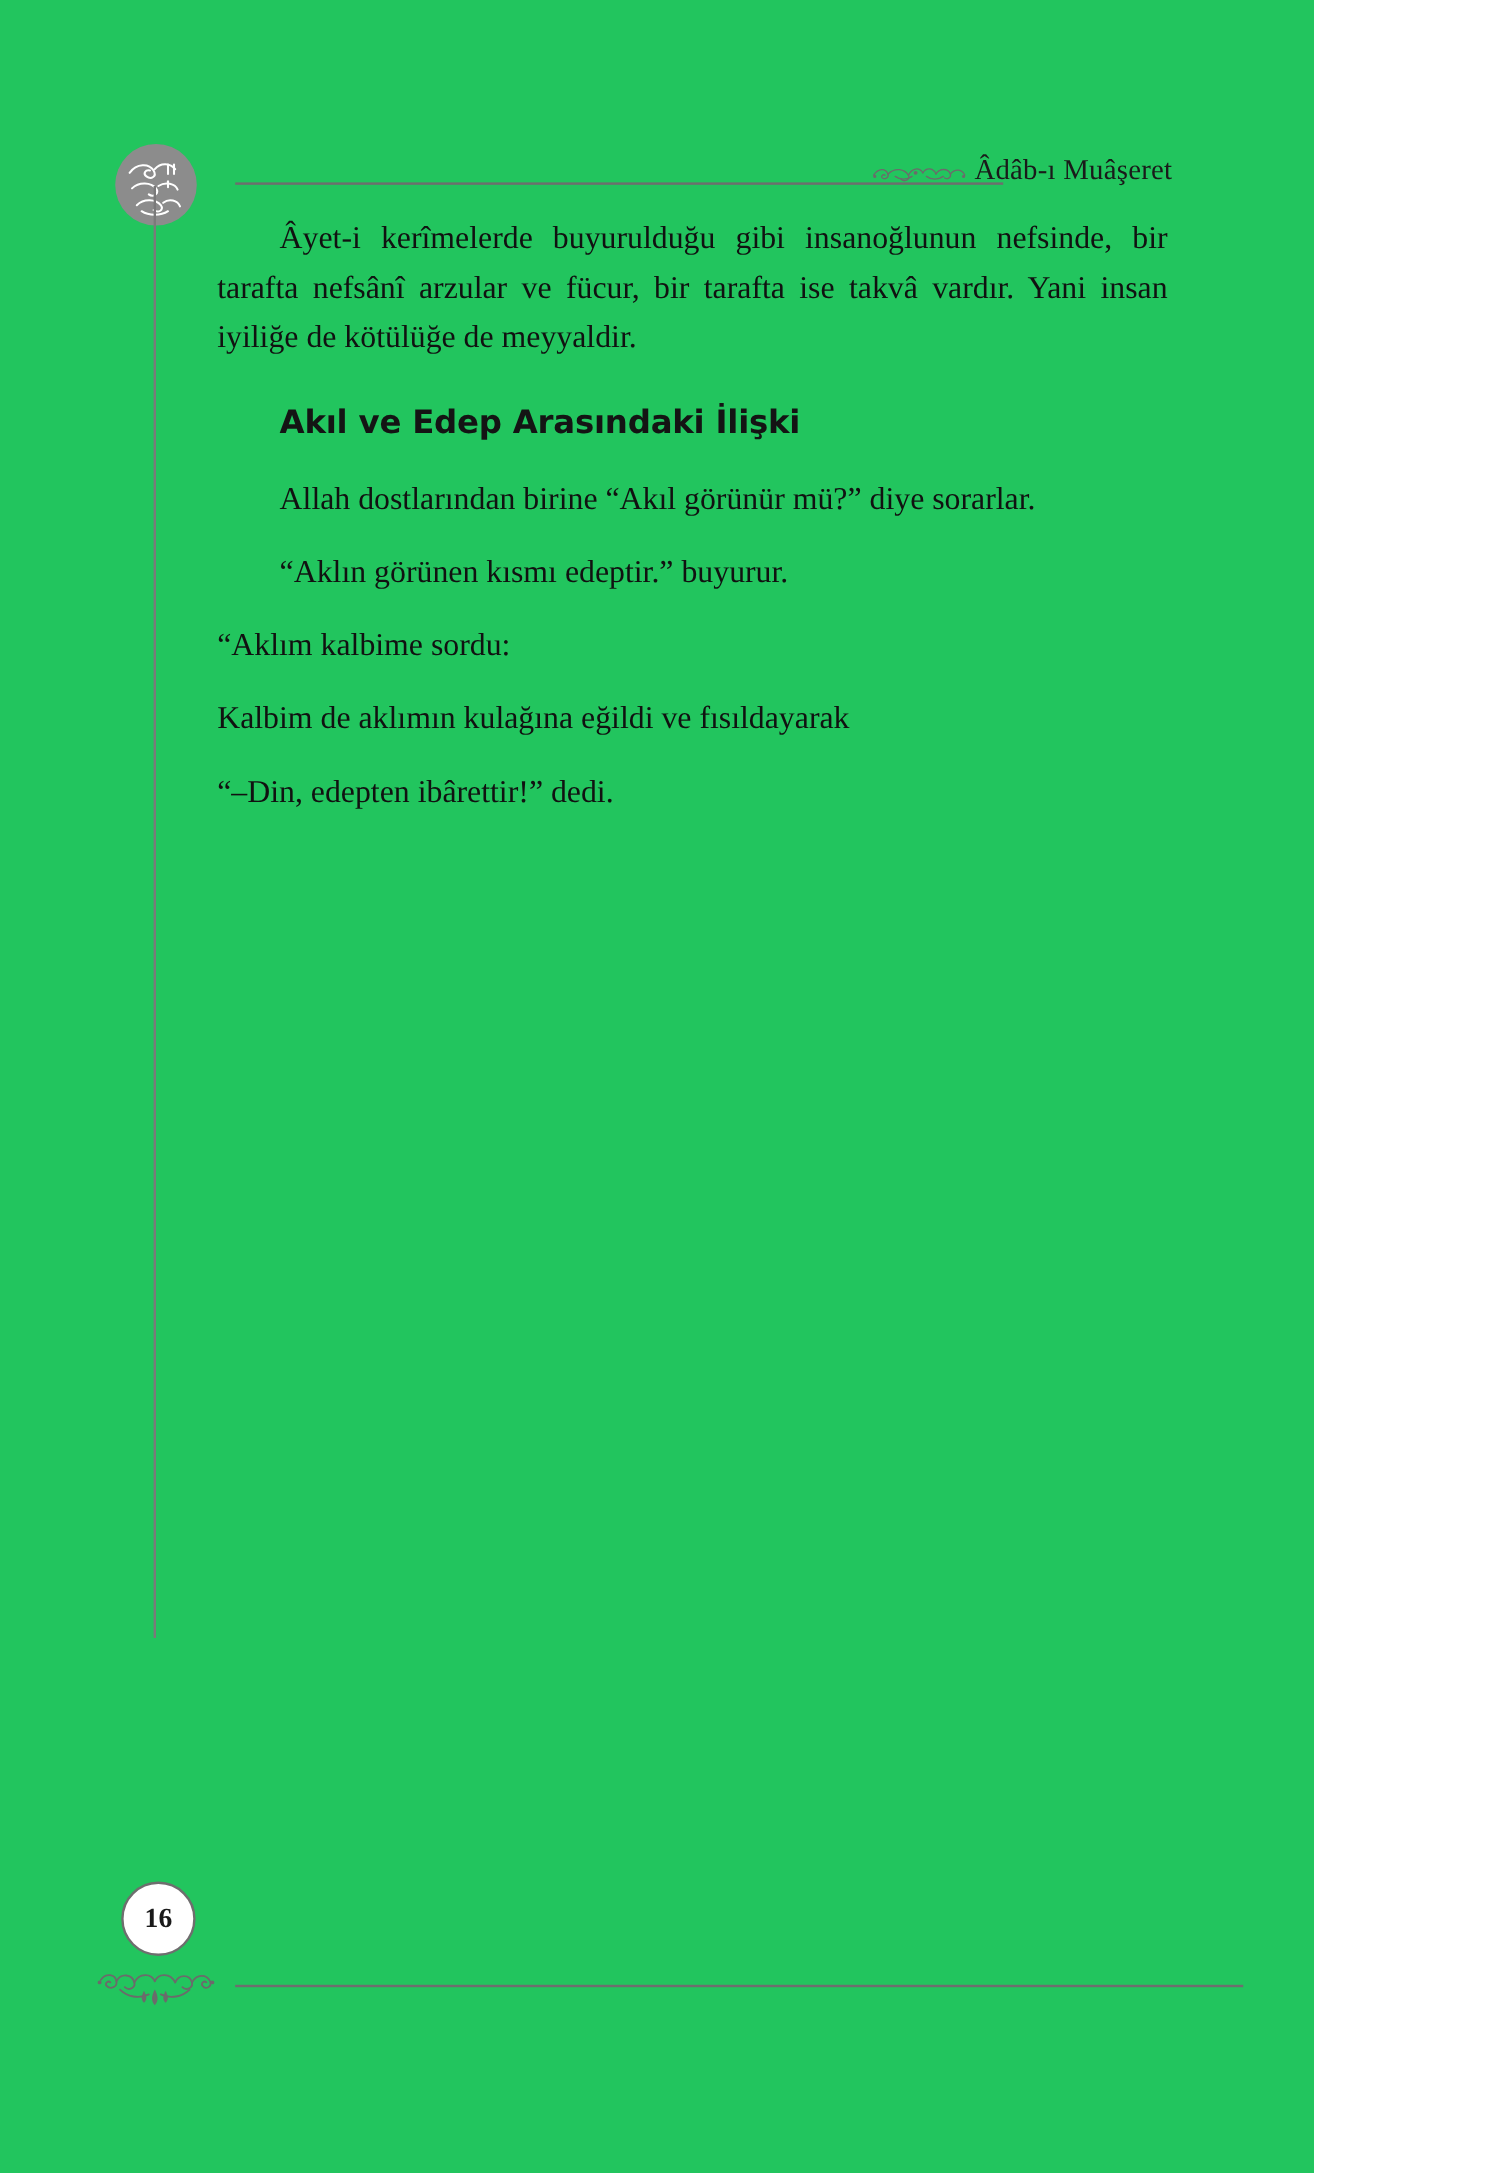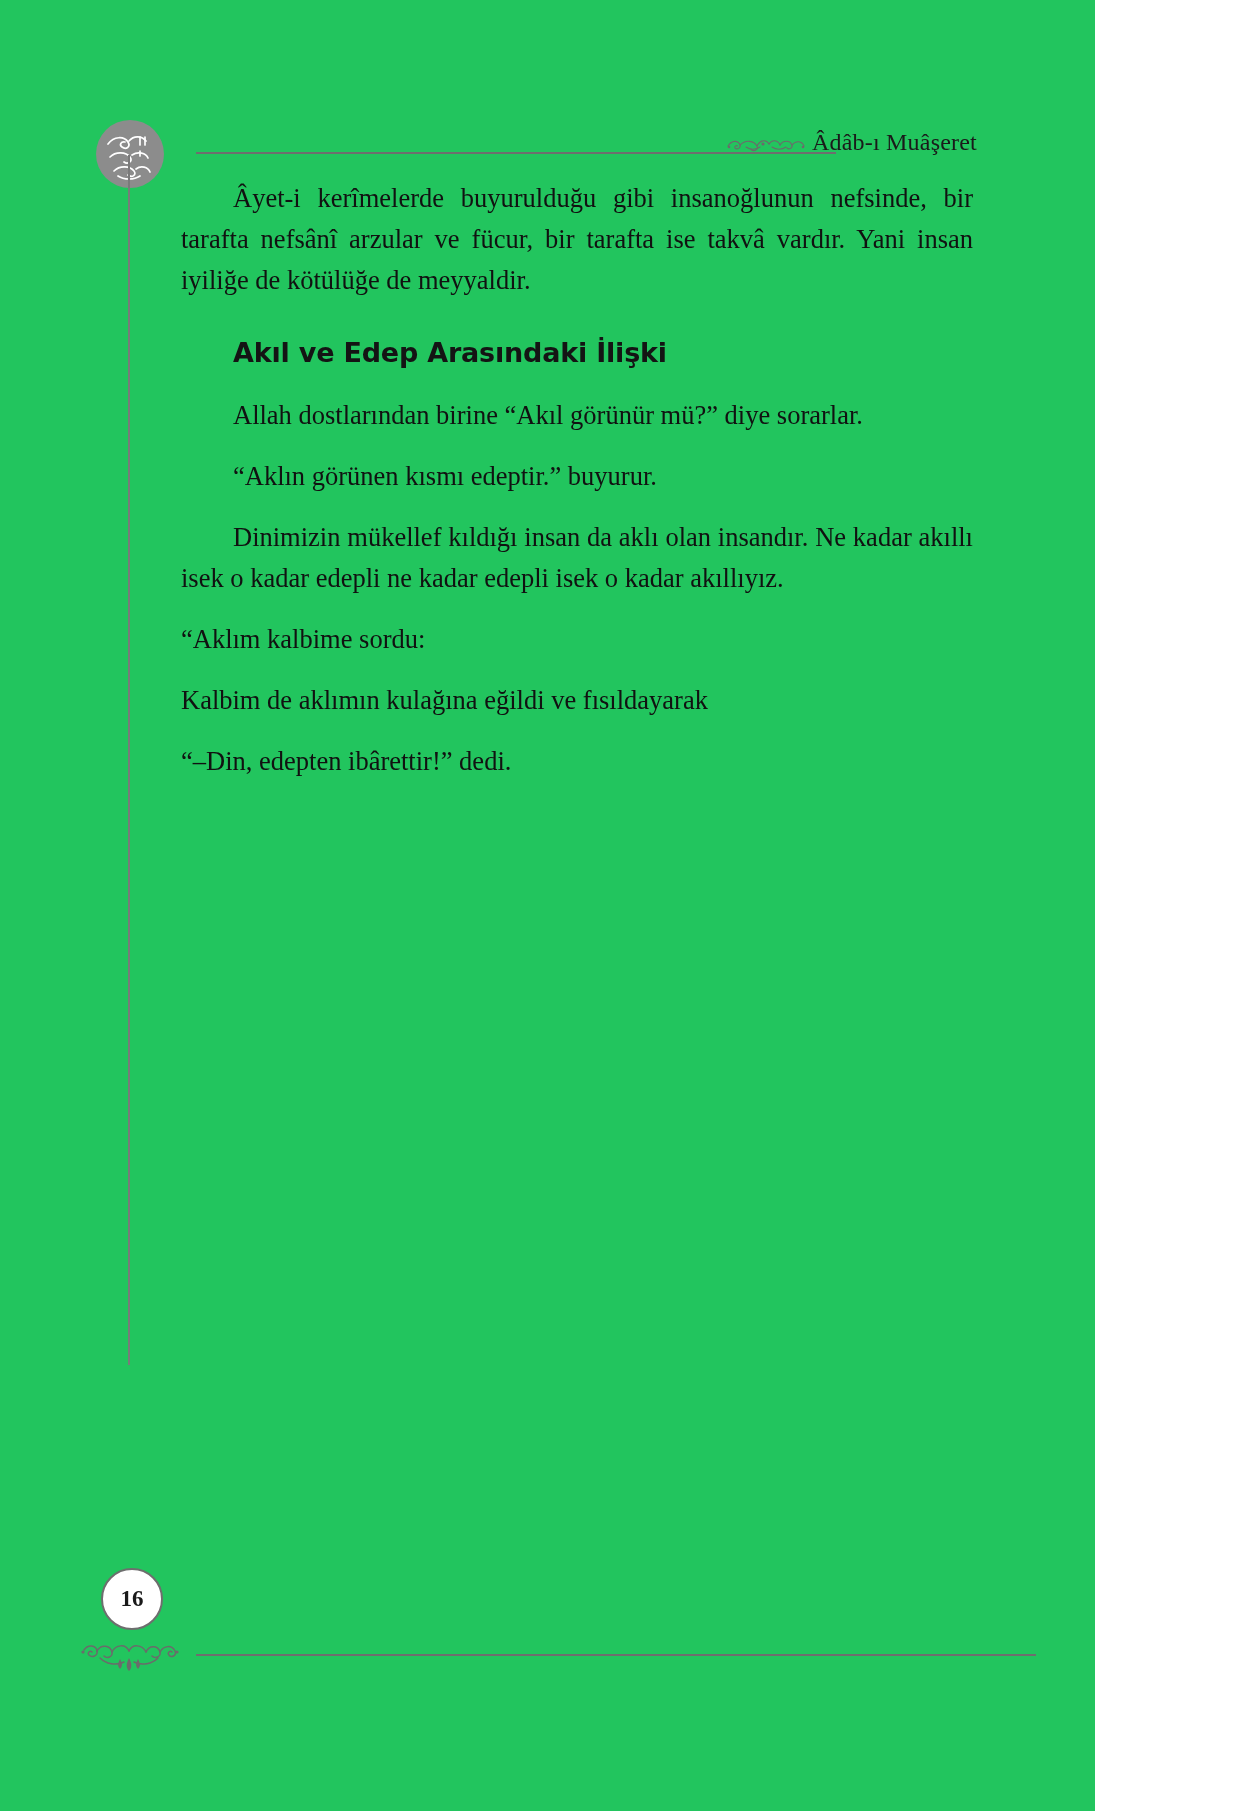--- a/index.html
+++ b/index.html
@@ -213,21 +213,20 @@
   <div class="margin-rule"></div>
 
   <div class="body-col">
 
     <p class="para">Âyet-i kerîmelerde buyurulduğu gibi insanoğlunun nefsinde, bir tarafta nefsânî arzular ve fücur, bir tarafta ise takvâ vardır. Yani insan iyiliğe de kötülüğe de meyyaldir.</p>
 
     <h2 class="section-heading">Akıl ve Edep Arasındaki İlişki</h2>
 
     <p class="quote">Allah dostlarından birine “Akıl görünür mü?” diye sorarlar.</p>
     <p class="quote">“Aklın görünen kısmı edeptir.” buyurur.</p>
-    <p class="para">Dinimizin mükellef kıldığı insan da aklı olan insandır. Ne kadar akıllı isek o kadar edepli ne kadar edepli isek o kadar akıllıyız.</p>
 
     <p class="quote flush">“Aklım kalbime sordu:</p>
     <p class="quote flush">Kalbim de aklımın kulağına eğildi ve fısıldayarak</p>
     <p class="quote flush">“–Din, edepten ibârettir!” dedi.</p>
   </div>
 
   <div class="footer"></div>
 
   <div class="page-number">16</div>
 

